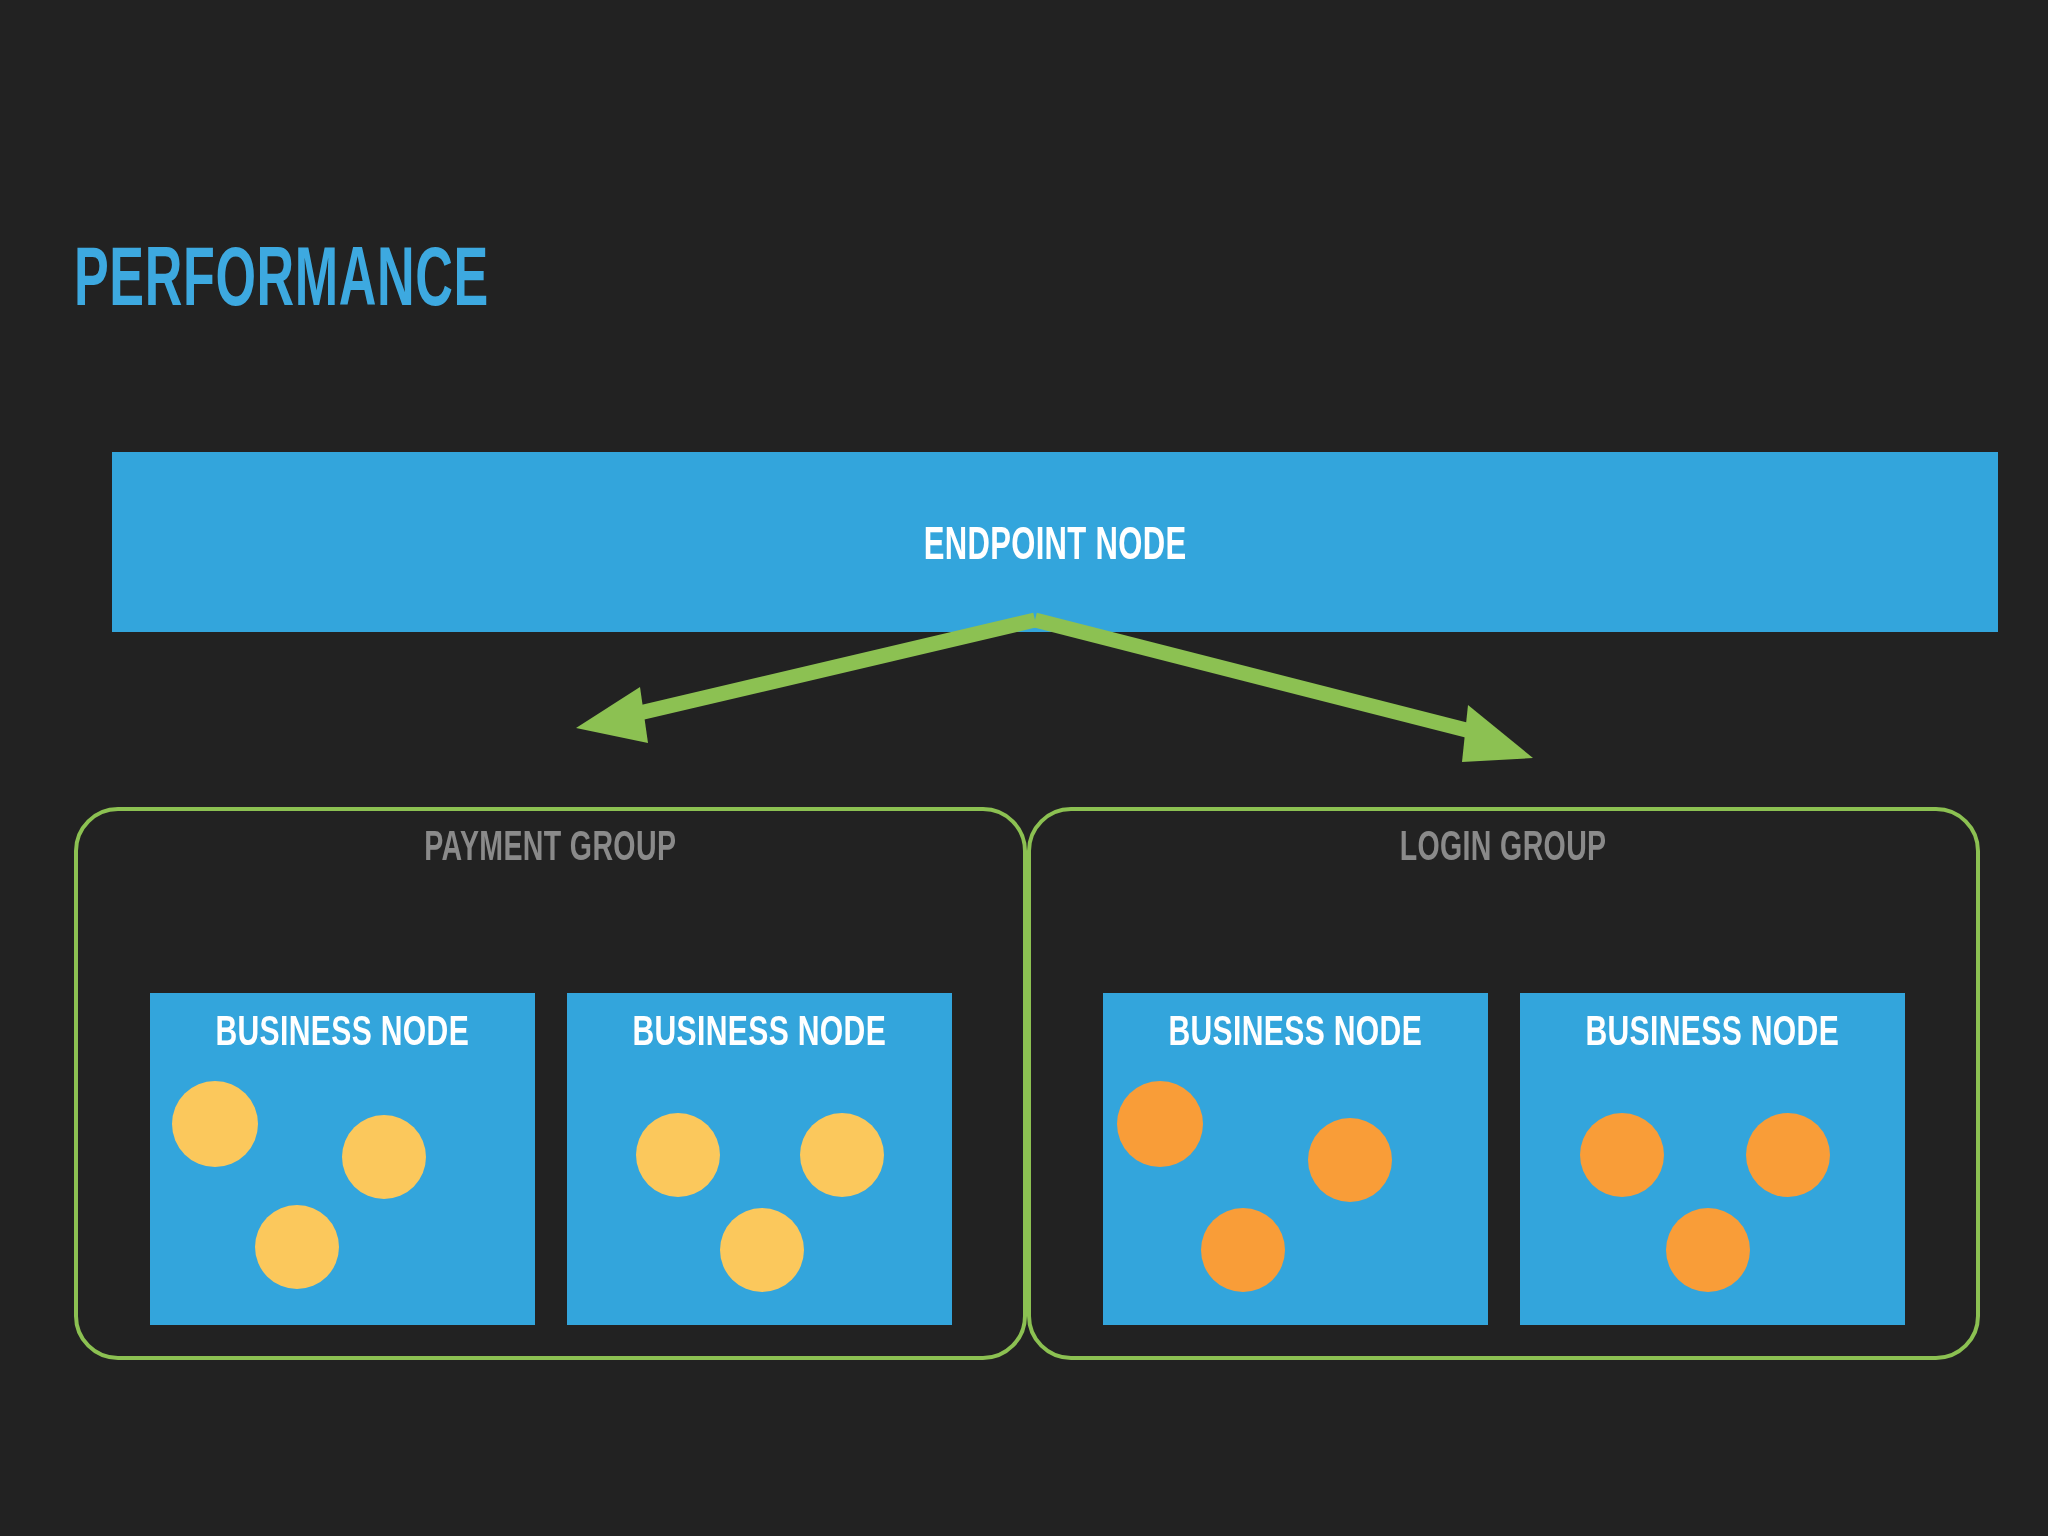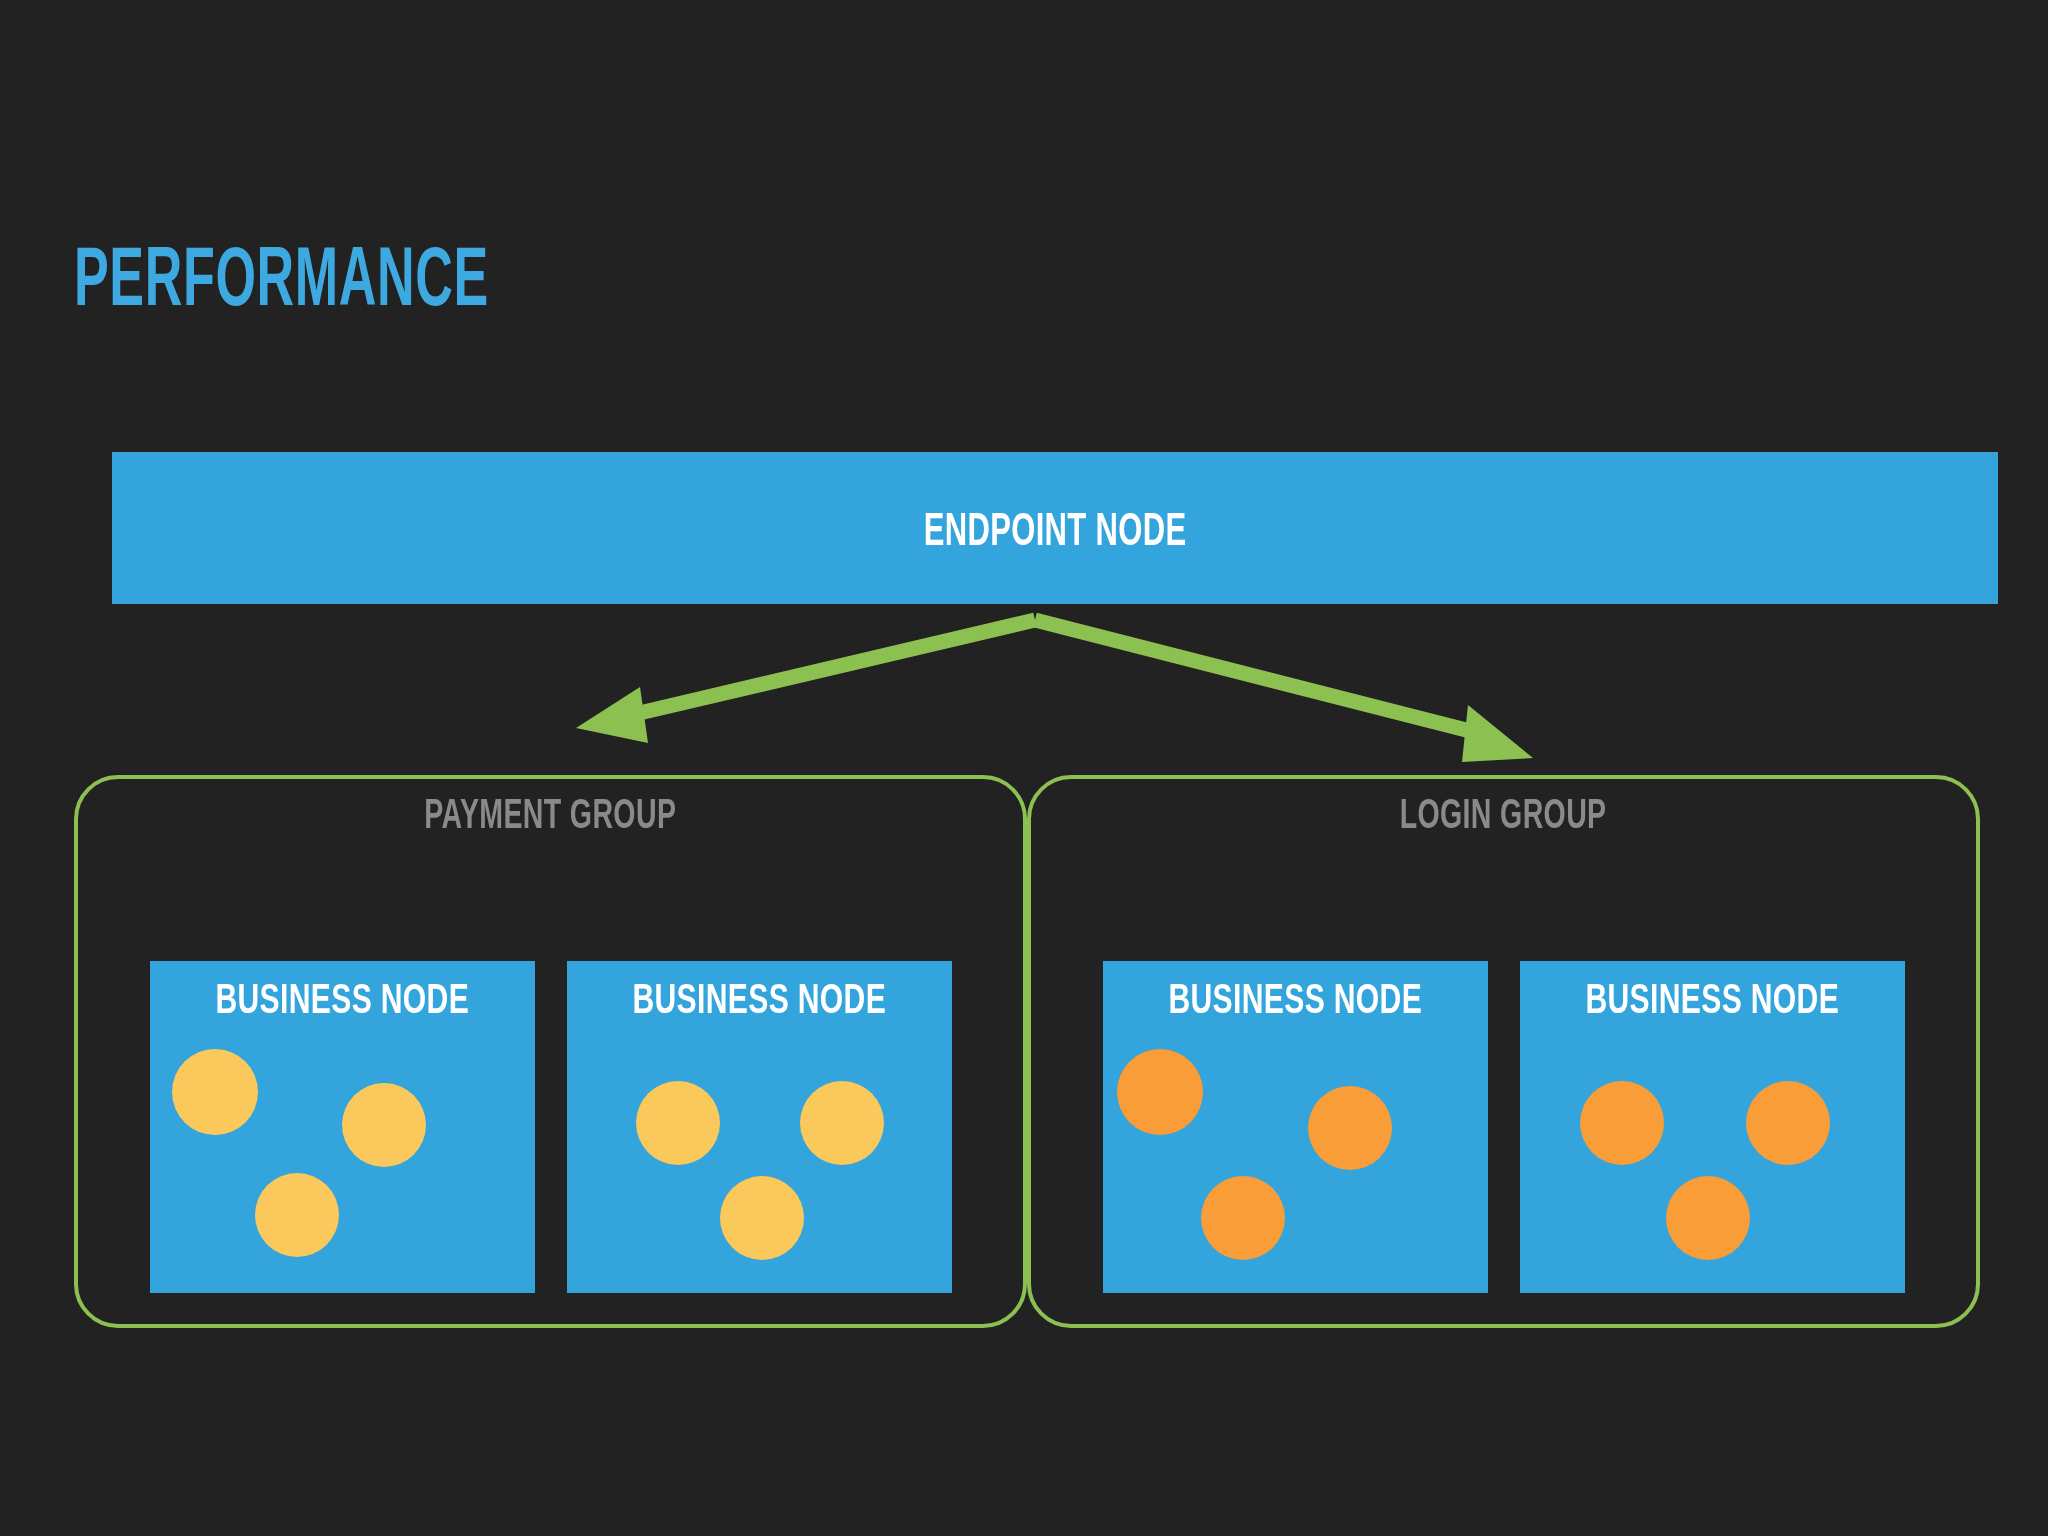--- a/index.html
+++ b/index.html
@@ -31,21 +31,21 @@
     white-space: nowrap;
     font-family: "Liberation Sans", sans-serif;
   }
 
   
   .endpoint-node {
     position: absolute;
     left: 112px;
     top: 452px;
     width: 1886px;
-    height: 152px;
+    height: 180px;
     background: #33A5DC;
     display: flex;
     align-items: center;
     justify-content: center;
   }
   .endpoint-node-label {
     color: #FFFFFF;
     font-size: 47px;
     line-height: 47px;
     font-weight: 700;
@@ -74,20 +74,21 @@
     display: flex;
     justify-content: space-between;
   }
 
   .group-box {
     width: 1051px;
     height: 553px;
     border: 4px solid #8CC152;
     border-radius: 44px;
     position: relative;
+    margin-top: 32px;
   }
 
   .group-label {
     position: absolute;
     top: 14px;
     left: 0;
     width: 100%;
     text-align: center;
     color: #8A8A8A;
     font-size: 42px;

